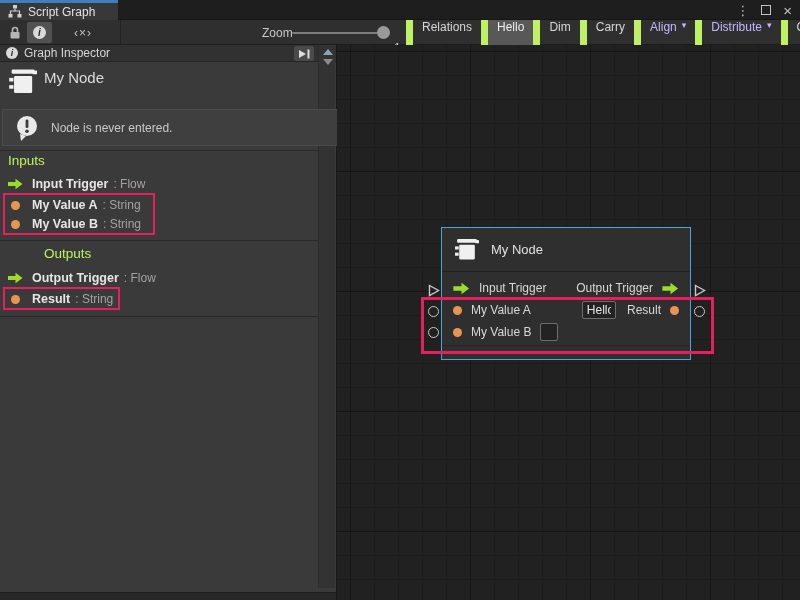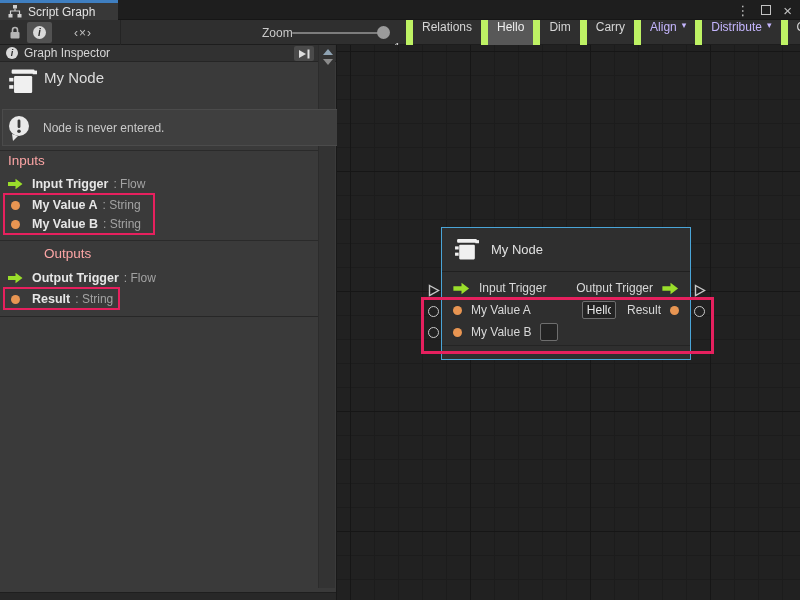--- a/index.html
+++ b/index.html
@@ -42,23 +42,23 @@
                  display:flex; align-items:center; gap:6px; padding:0 6px; color:#d6d6d6; }
   .collapse-btn { position:absolute; right:22px; top:1px; width:20px; height:15px; background:#4a4a4a; border-radius:2px;
                   display:flex; align-items:center; justify-content:center; }
   .scrollstrip { position:absolute; right:1px; top:0; width:17px; height:543px; background:#333333; border-left:1px solid #2c2c2c; }
   .spin-up, .spin-down { position:absolute; left:4px; width:0; height:0; border-left:5px solid transparent; border-right:5px solid transparent; }
   .spin-up { top:4px; border-bottom:6px solid #8fa3b3; }
   .spin-down { top:14px; border-top:6px solid #8b8b8b; }
   .insp-nodetitle { position:absolute; left:44px; top:24px; font-size:15px; color:#dcdcdc; }
   .insp-nodeicon { position:absolute; left:8px; top:23px; }
   .warnbox { position:absolute; left:2px; top:64px; width:366px; height:37px; background:#3f3f3f; border:1px solid #4b4b4b;
-             display:flex; align-items:center; gap:10px; padding:0 4px; color:#c9c9c9; }
+             display:flex; align-items:center; gap:10px; padding:0 12px; color:#c9c9c9; }
   .divider { position:absolute; left:0; width:318px; height:1px; background:#2a2a2a; }
-  .sect-head { position:absolute; left:8px; font-size:13.5px; color:#fca5a5; }
+  .sect-head { position:absolute; left:8px; font-size:13.5px; color:#bef264; }
   .insp-row { position:absolute; left:8px; height:20px; display:flex; align-items:center; }
   .pname { font-weight:bold; color:#e6e6e6; margin-left:9px; font-size:12.5px; }
   .ptype { color:#a3a3a3; margin-left:5px; font-size:12px; }
   .hl-box { position:absolute; border:2px solid var(--highlight-pink,#e6205e); }
   .vdot { width:9px; height:9px; border-radius:50%; background:var(--value-orange,#e89552); display:inline-block; }
   .panel-bottom { position:absolute; left:0; bottom:0; width:336px; height:8px; background:#282828; border-top:1px solid #1f1f1f; }
 
   
   .canvas { position:absolute; left:337px; top:45px; width:463px; height:555px; background-color:#212121;
     background-image:

